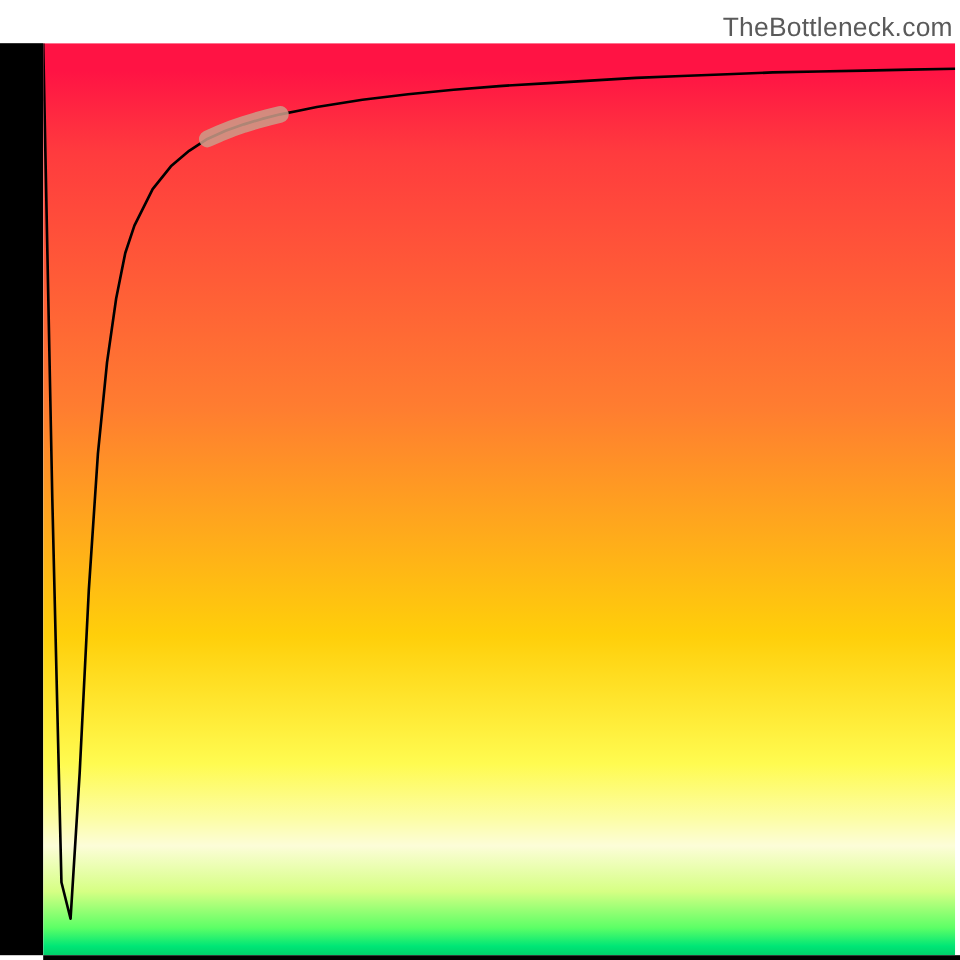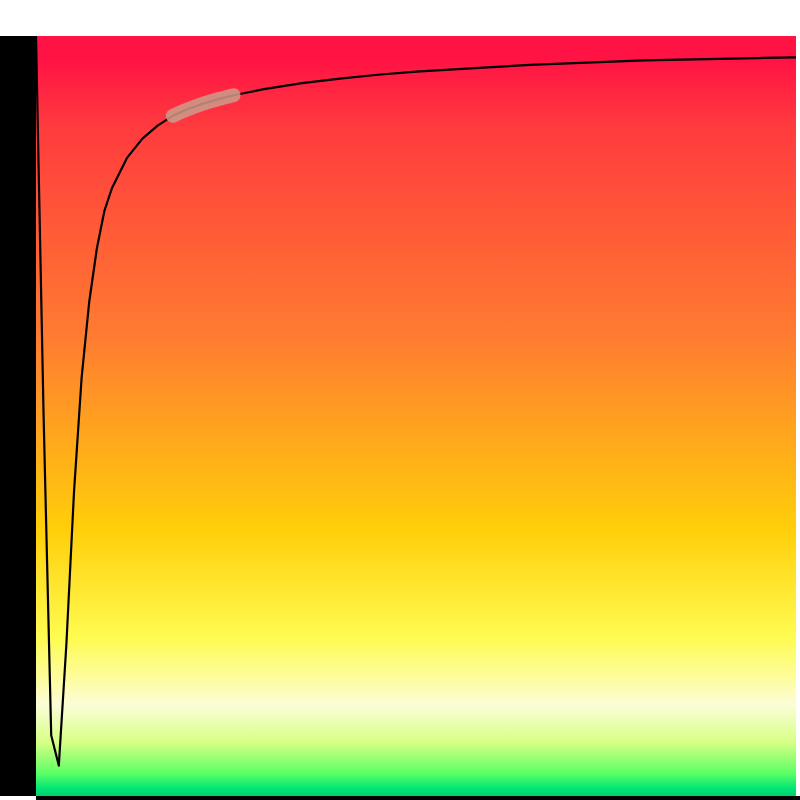--- a/index.html
+++ b/index.html
@@ -80,20 +80,21 @@
     bottom: 0;
     width: 764px;
     height: 4px;
   }
 </style>
 </head>
 <body>
 
 <div class="frame">
 
+  <div class="attribution">TheBottleneck.com</div>
 
   <div class="axis-left"></div>
   <div class="axis-bottom"></div>
 
   <div class="plot-area">
     <div class="gradient-bg"></div>
 
     <div class="curve-layer">
       <svg viewBox="0 0 760 760" preserveAspectRatio="none">
         <path id="curve-path" fill="none" stroke="#000000" stroke-width="2.2" stroke-linejoin="round" stroke-linecap="round" d="M0.00 0.00 L7.60 380.00 L15.20 699.20 L22.80 729.60 L30.40 608.00 L38.00 456.00 L45.60 342.00 L53.20 266.00 L60.80 212.80 L68.40 174.80 L76.00 152.00 L91.20 121.60 L106.40 102.60 L121.60 89.68 L136.80 79.80 L152.00 72.96 L167.20 67.64 L182.40 63.08 L197.60 59.28 L212.80 56.24 L228.00 53.20 L266.00 47.12 L304.00 42.56 L342.00 38.76 L380.00 35.72 L418.00 33.44 L456.00 31.16 L494.00 28.88 L532.00 27.36 L570.00 25.84 L608.00 24.32 L646.00 23.56 L684.00 22.80 L722.00 22.04 L760.00 21.28"></path>

